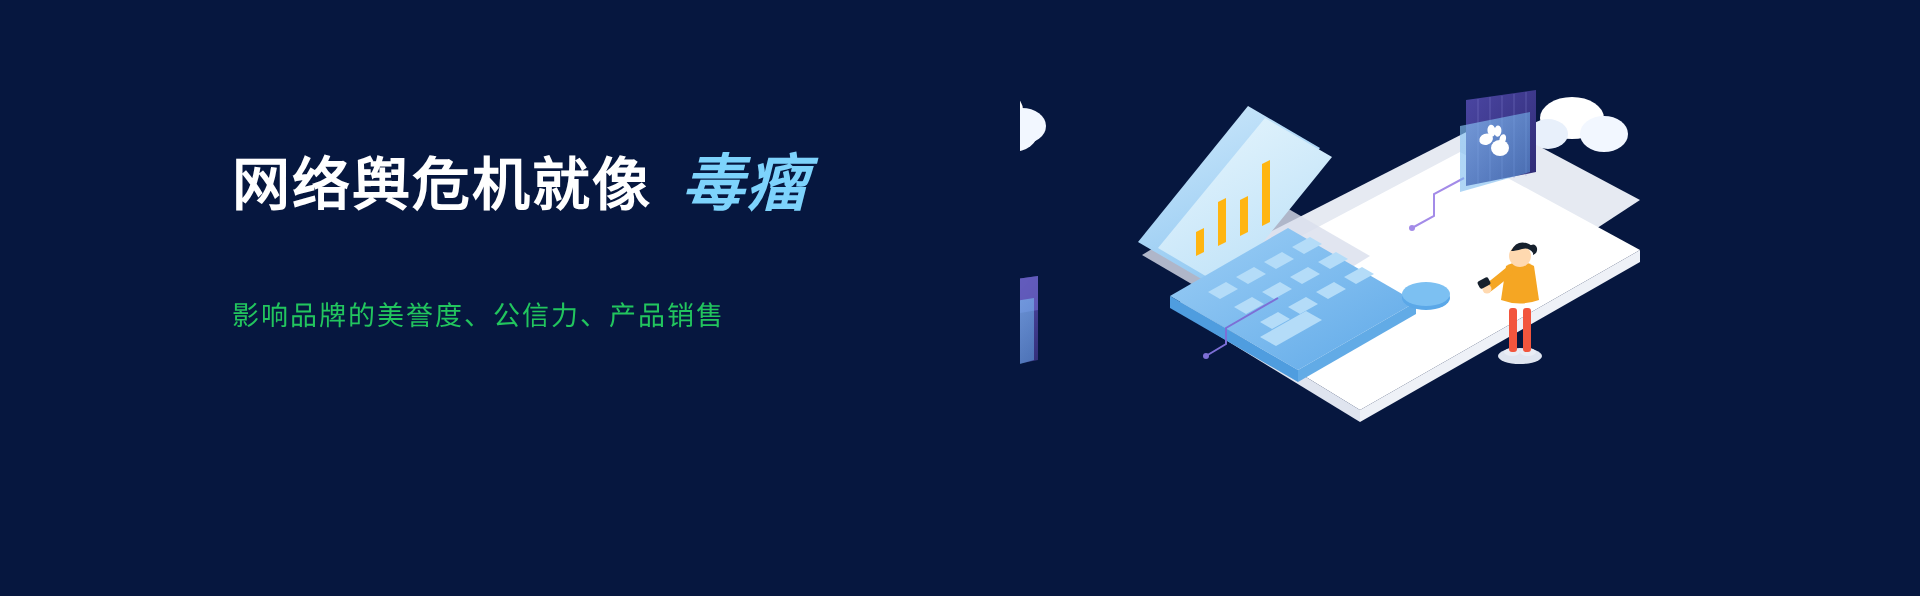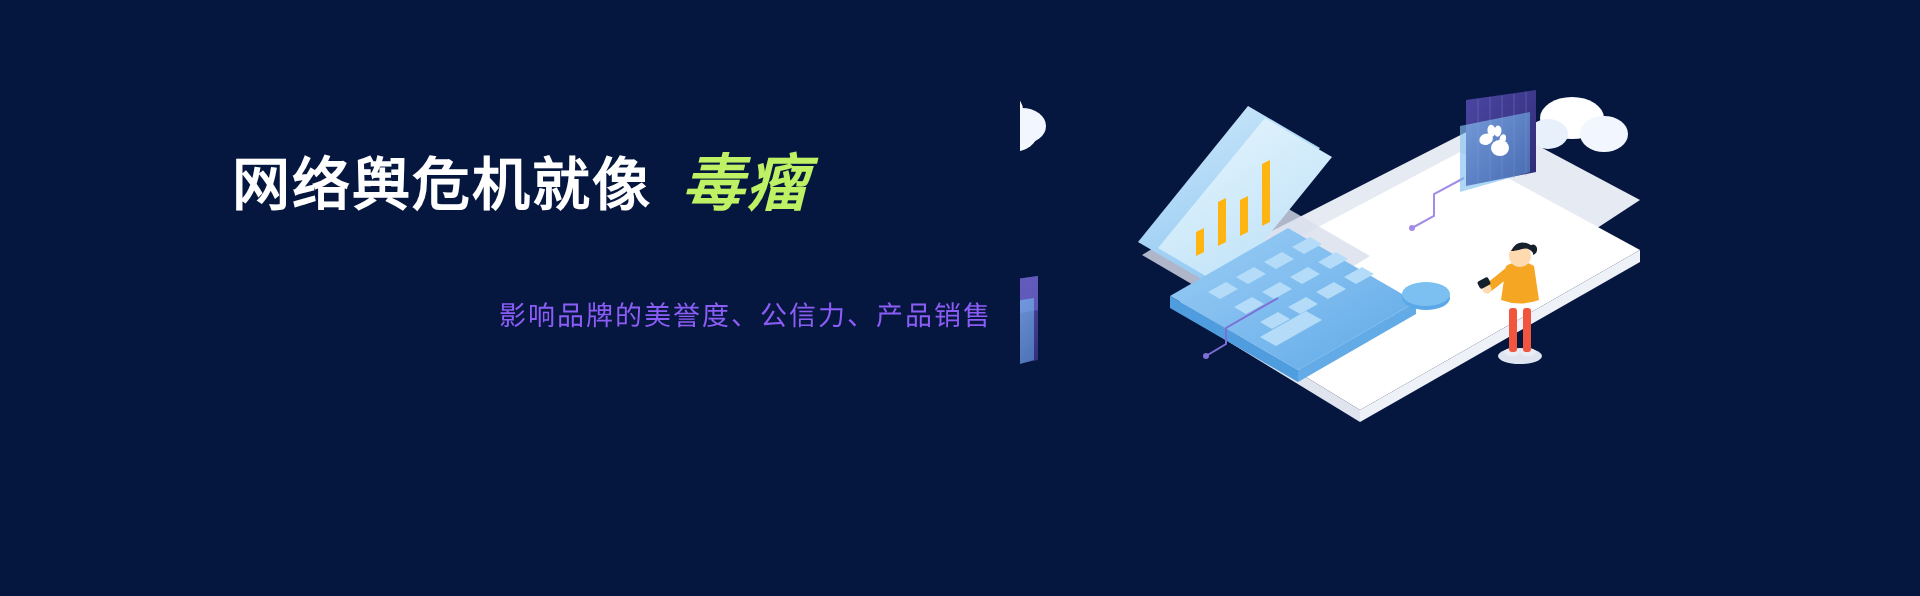--- a/index.html
+++ b/index.html
@@ -34,33 +34,32 @@
   }
   .headline-main {
     font-size:58px;
     font-weight:bold;
     color:#ffffff;
     letter-spacing:2px;
   }
   .headline-accent {
     font-size:62px;
     font-weight:bold;
-    color:#bef264;
+    color:#7dd3fc;
     letter-spacing:2px;
     margin-left:30px;
     font-style:italic;
   }
 
   .subline {
     font-size:27px;
-    color:#8b5cf6;
+    color:#22c55e;
     letter-spacing:2px;
     white-space:nowrap;
     font-weight:normal;
-    text-align:right;
   }
   .subline-1 { margin-top:76px; }
   .subline-2 { margin-top:30px; }
 
   
   .illustration {
     position:absolute;
     left:1020px;
     top:60px;
     width:620px;

